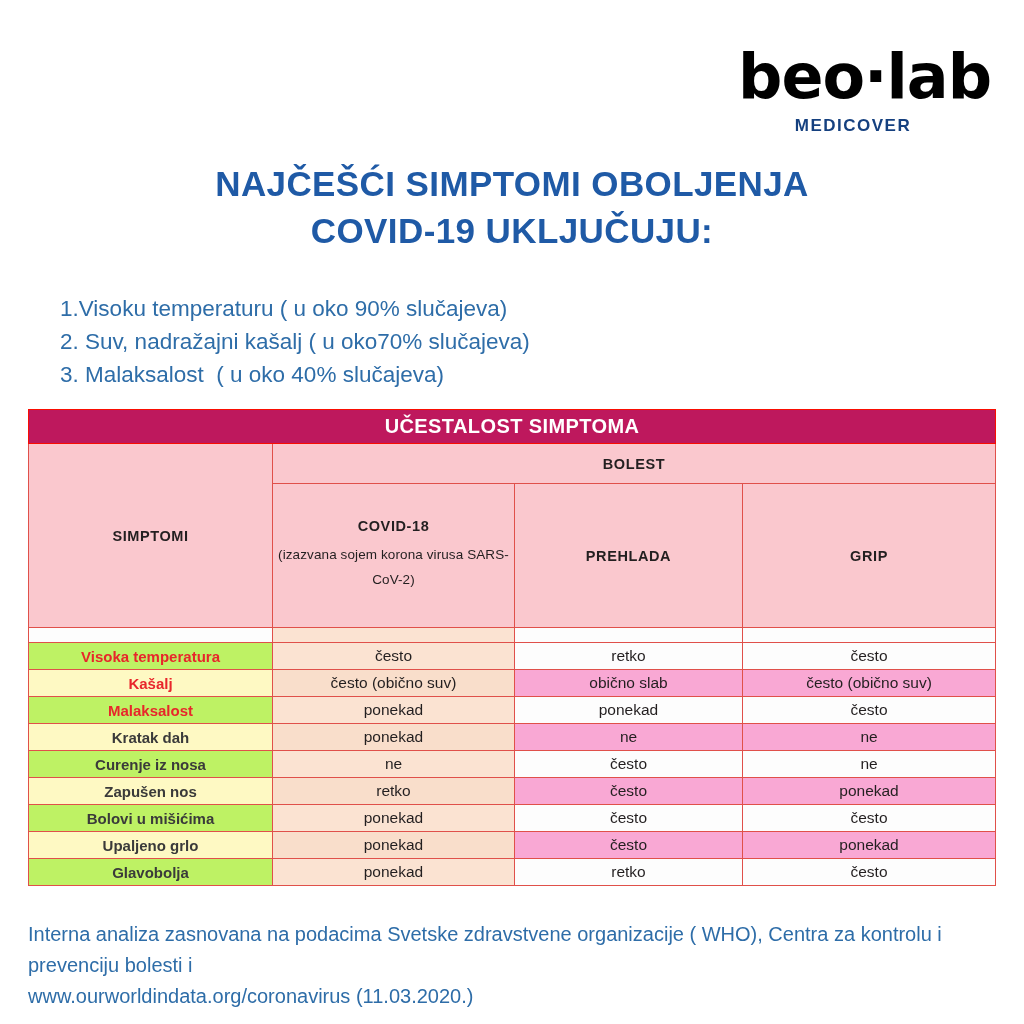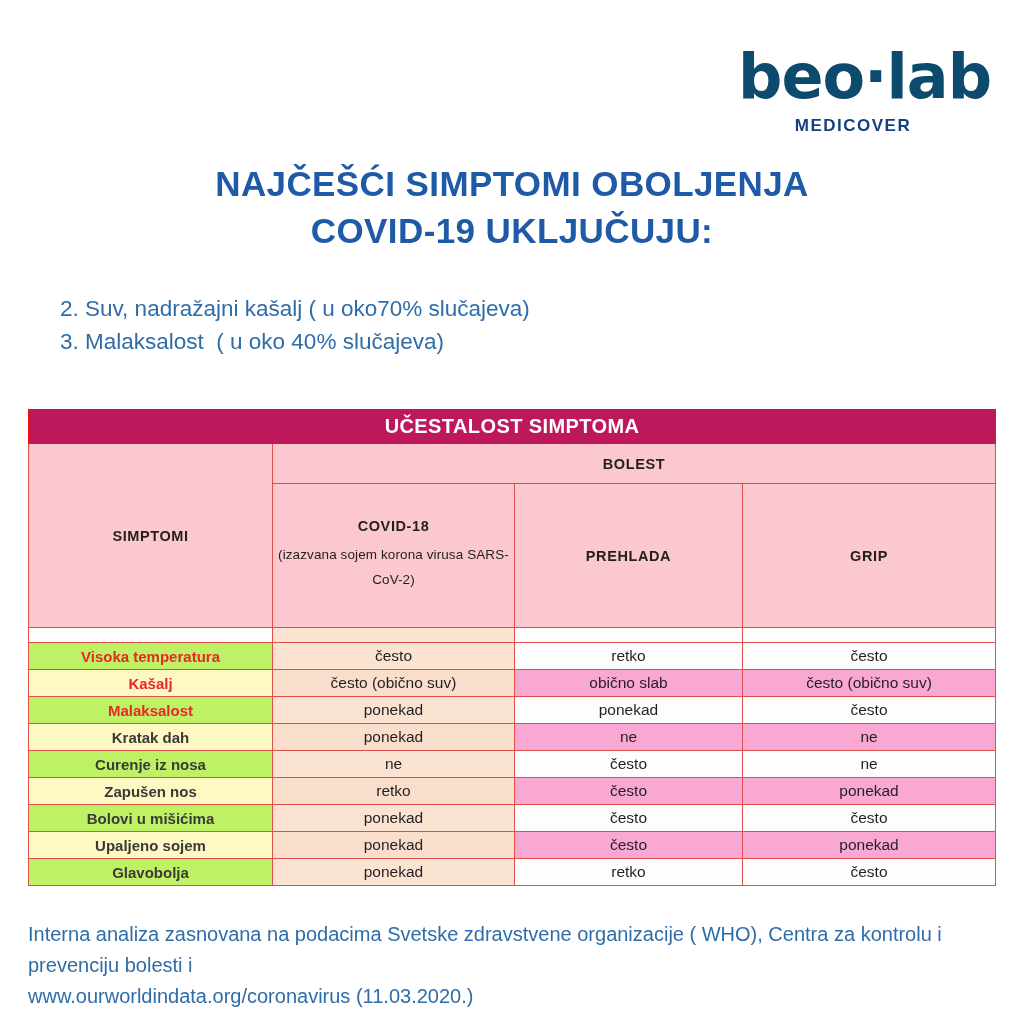--- a/index.html
+++ b/index.html
@@ -21,21 +21,21 @@
     position: absolute;
     top: 46px;
     right: 56px;
     width: 230px;
     text-align: center;
   }
   .logo-word {
     font-family: "DejaVu Sans", sans-serif;
     font-size: 62px;
     font-weight: bold;
-    color: #0c4a6e;
+    color: #000000;
     letter-spacing: -1px;
     line-height: 1;
     white-space: nowrap;
   }
   .logo-sub {
     font-family: "Liberation Sans", sans-serif;
     font-size: 17px;
     font-weight: bold;
     color: #15407F;
     letter-spacing: 1.5px;
@@ -173,20 +173,21 @@
   <div class="logo-word">beo·lab</div>
   <div class="logo-sub">MEDICOVER</div>
 </div>
 
 <div class="title-block">
   <div class="title-line">NAJČEŠĆI SIMPTOMI OBOLJENJA</div>
   <div class="title-line">COVID-19 UKLJUČUJU:</div>
 </div>
 
 <div class="intro-list">
+  <div class="intro-item">1.Visoku temperaturu ( u oko 90% slučajeva)</div>
   <div class="intro-item">2. Suv, nadražajni kašalj ( u oko70% slučajeva)</div>
   <div class="intro-item">3. Malaksalost  ( u oko 40% slučajeva)</div>
 </div>
 
 <div class="table-wrap">
   <table class="freq">
     <colgroup>
       <col style="width:244px">
       <col style="width:242px">
       <col style="width:228px">
@@ -253,21 +254,21 @@
         <td class="val shade">često</td>
         <td class="val shade">ponekad</td>
       </tr>
       <tr class="datarow">
         <td class="sym">Bolovi u mišićima</td>
         <td class="val covid">ponekad</td>
         <td class="val">često</td>
         <td class="val">često</td>
       </tr>
       <tr class="datarow">
-        <td class="sym shade">Upaljeno sojem</td>
+        <td class="sym shade">Upaljeno grlo</td>
         <td class="val covid shade">ponekad</td>
         <td class="val shade">često</td>
         <td class="val shade">ponekad</td>
       </tr>
       <tr class="datarow">
         <td class="sym">Glavobolja</td>
         <td class="val covid">ponekad</td>
         <td class="val">retko</td>
         <td class="val">često</td>
       </tr>

